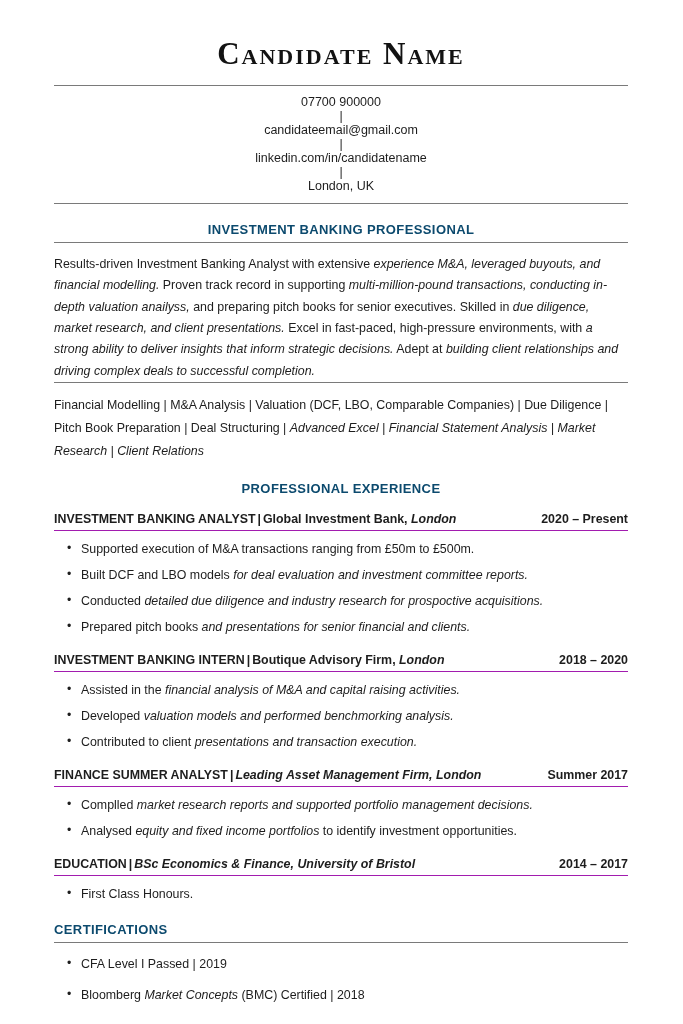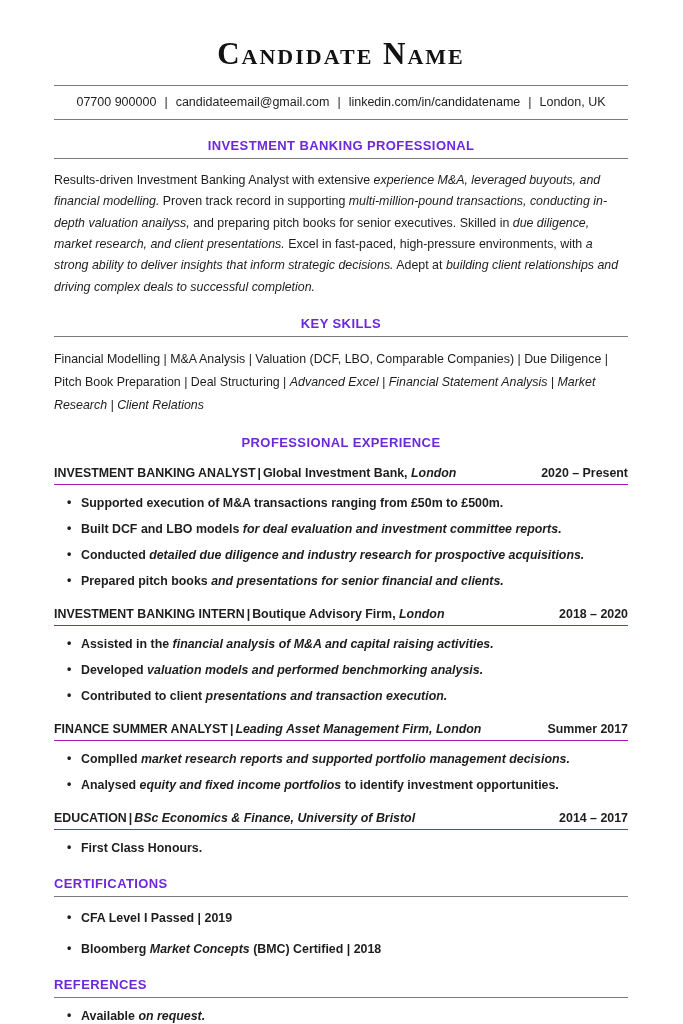--- a/index.html
+++ b/index.html
@@ -20,43 +20,43 @@
     font-variant:small-caps;
     font-weight:600;
     font-size:31px;
     letter-spacing:2px;
     text-align:center;
     color:#121212;
     margin:8px 0 13px;
   }
   .hr{border:none;border-top:1.4px solid var(--rule);margin:0;}
   .contact{
-    display:flex;justify-content:center;
-    font-size:12.5px;padding:9px 0 10px;white-space:nowrap;
+    display:flex;justify-content:center;align-items:center;
+    font-size:12.5px;padding:9px 0 10px;white-space:nowrap;flex-direction:column;
   }
   .contact .sep{margin:0 8px;color:#2a2a2a;}
   .sec-heading{
     font-size:13px;font-weight:700;letter-spacing:.4px;
-    color:#6d28d9;margin:18px 0 5px;
+    color:#0c4a6e;margin:18px 0 5px;
   }
   .centered{text-align:center;}
   .summary{font-size:12.4px;line-height:1.72;margin:11px 0 0;}
   .skills{font-size:12.4px;line-height:1.85;margin:11px 0 0;}
   .it{font-style:italic;}
   .entry{margin-top:16px;}
   .entry-header{
     display:flex;justify-content:space-between;align-items:flex-end;
     border-bottom:1px solid #a21caf;padding-bottom:4px;font-size:12.4px;
   }
   .entry-role{font-weight:700;}
   .pipe{font-weight:700;margin:0 2px;}
   .entry-company span{font-weight:700;}
   .entry-date{font-weight:700;white-space:nowrap;padding-left:12px;}
   .bullets{list-style:none;margin:10px 0 0;padding:0 0 0 17px;font-size:12.4px;}
-  .bullets li{position:relative;padding-left:10px;margin:8px 0;line-height:1.45;font-weight:bold;}
+  .bullets li{position:relative;padding-left:10px;margin:8px 0;line-height:1.45;}
   .bullets li::before{content:"\2022";position:absolute;left:-4px;top:-1px;}
   .bullets.wide li{margin:13px 0;}
   .block{margin-top:10px;}
 </style>
 </head>
 <body>
 
 <div class="page">
 
   <h1 class="name">Candidate Name</h1>
@@ -73,21 +73,20 @@
     </div>
   <hr class="hr">
 
   <section>
     <h2 class="sec-heading centered">INVESTMENT BANKING PROFESSIONAL</h2>
     <hr class="hr">
     <p class="summary"><span>Results-driven Investment Banking Analyst with extensive </span><span class="it">experience M&amp;A, leveraged buyouts, and financial modelling.</span><span> Proven track record in supporting </span><span class="it">multi-million-pound transactions, conducting in-depth valuation anailyss,</span><span> and preparing pitch books for senior executives. Skilled in </span><span class="it">due diligence, market research, and client presentations.</span><span> Excel in fast-paced, high-pressure environments, with </span><span class="it">a strong ability to deliver insights that inform strategic decisions.</span><span> Adept at </span><span class="it">building client relationships and driving complex deals to successful completion.</span></p>
   </section>
 
   <section>
-    <h2 class="sec-heading centered">KEY SKILLS</h2>
     <hr class="hr">
     <p class="skills"><span>Financial Modelling | M&amp;A Analysis | Valuation (DCF, LBO, Comparable Companies) | Due Diligence | Pitch Book Preparation | Deal Structuring | </span><span class="it">Advanced Excel | Financial Statement Analysis | Market Research | Client Relations</span></p>
   </section>
 
   <section>
     <h2 class="sec-heading centered">PROFESSIONAL EXPERIENCE</h2>
     <div id="experience-jobs">
         <section class="entry">
           <div class="entry-header">
             <div class="entry-left"><span class="entry-role">INVESTMENT BANKING ANALYST</span><span class="pipe">|</span><span class="entry-company"><span>Global Investment Bank,</span><span class="it"> London</span></span></div>

